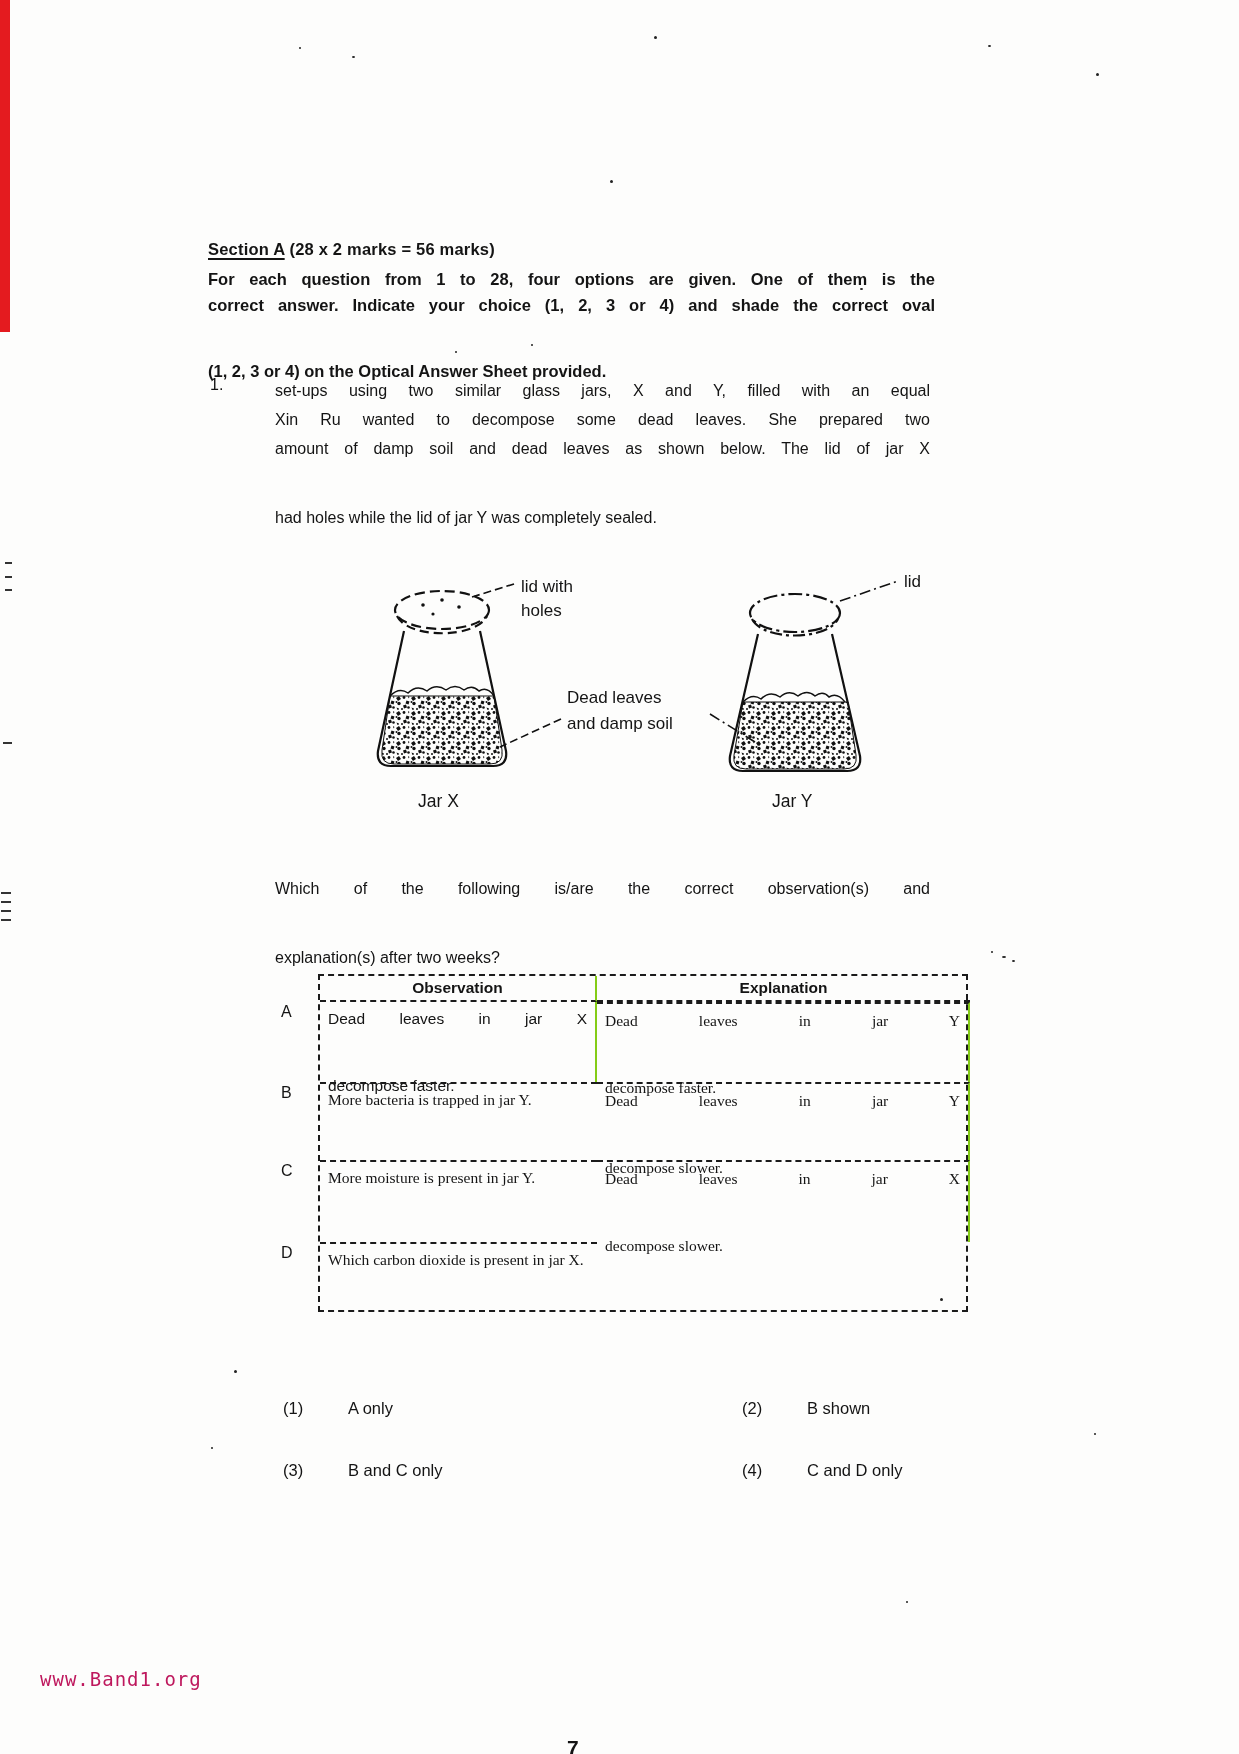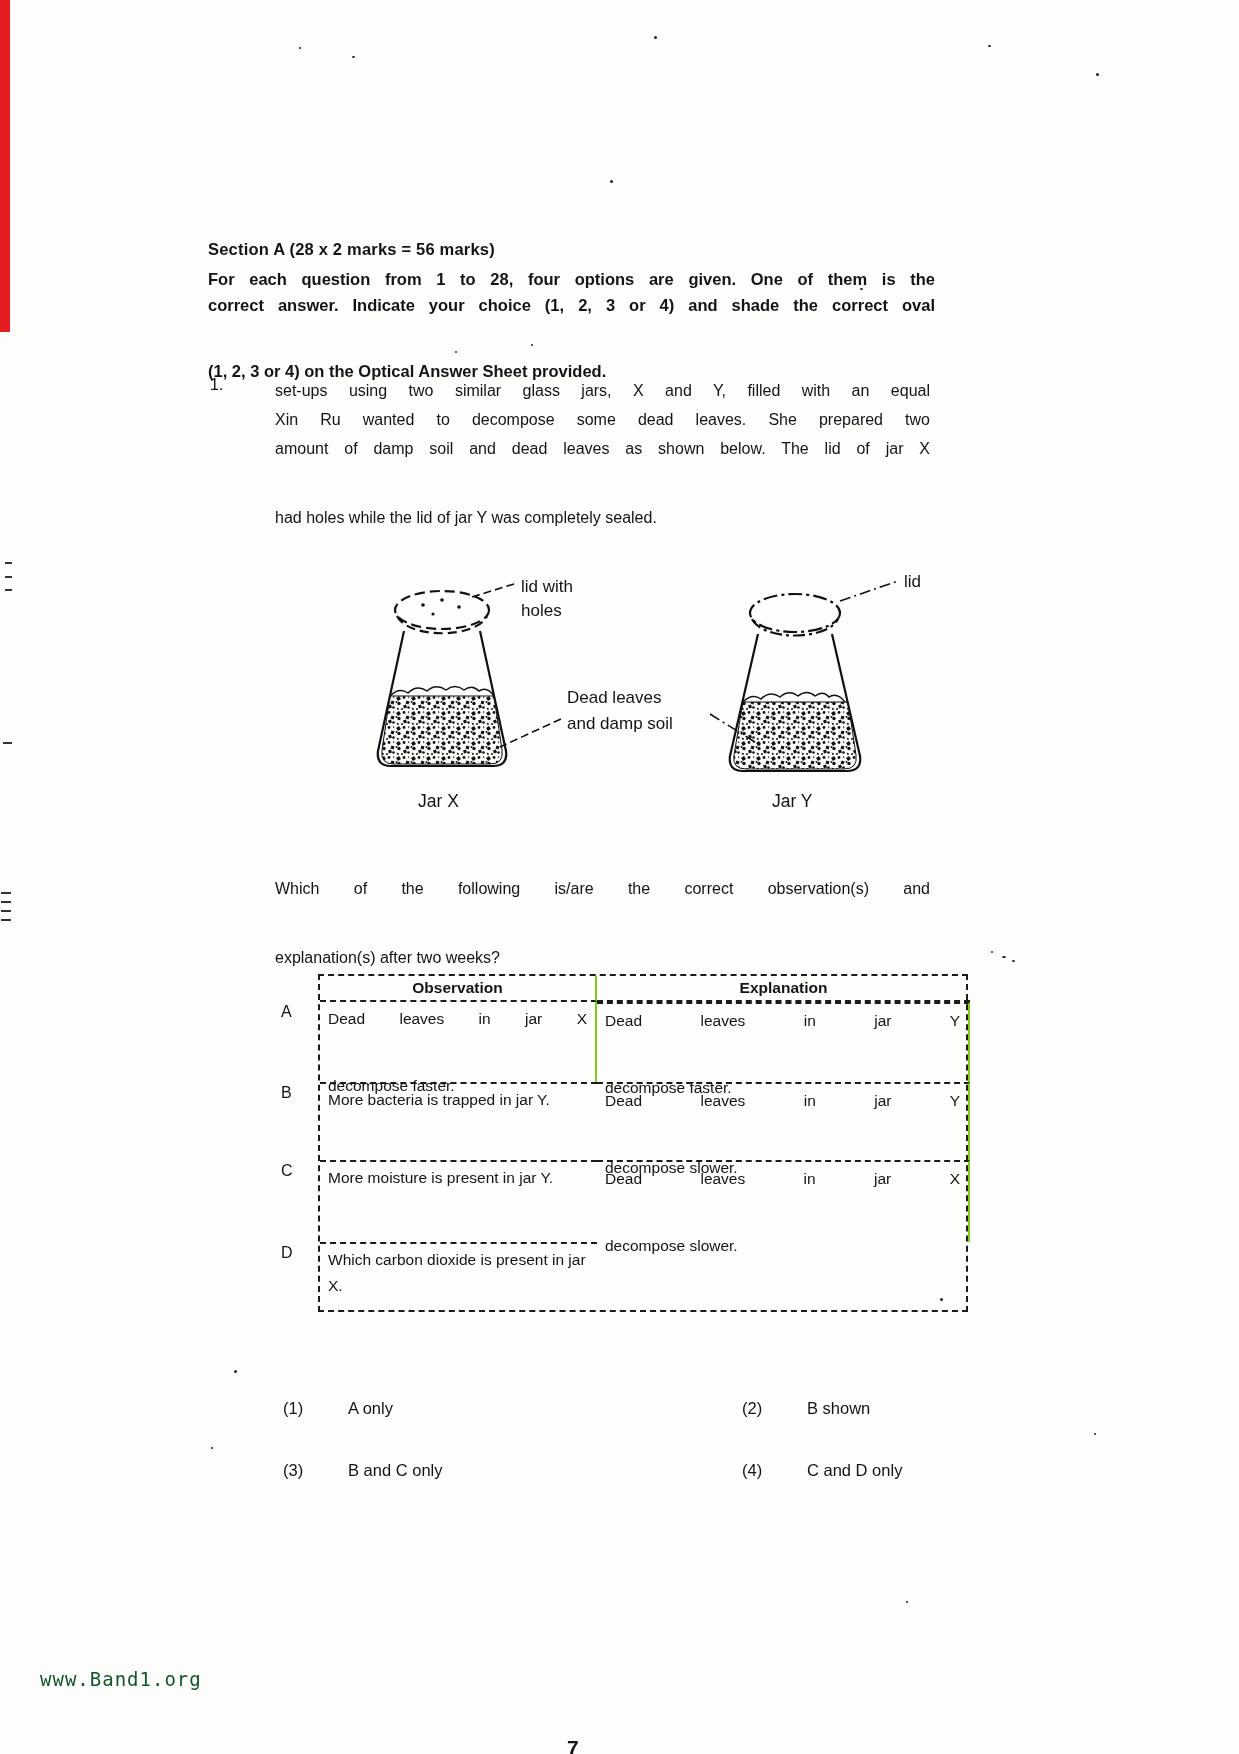--- a/index.html
+++ b/index.html
@@ -4,21 +4,21 @@
 <style>
   html,body{margin:0;padding:0;background:#888;}
   .page{
     position:relative;width:1239px;height:1754px;margin:0 auto;
     background:#fdfdfc;overflow:hidden;
     font-family:"Liberation Sans",sans-serif;color:#141414;
   }
   .red-bar{position:absolute;left:0;top:0;width:10px;height:332px;background:#e41b1f;}
 
   .section-header{position:absolute;left:208px;top:240px;font-size:16.5px;font-weight:700;letter-spacing:.2px;white-space:nowrap;}
-  .section-title{text-decoration-thickness:1.6px;text-underline-offset:3px;}
+  .section-title{text-decoration:underline;text-decoration-thickness:1.6px;text-underline-offset:3px;}
 
   .instructions{position:absolute;left:208px;top:266px;width:727px;font-size:16.5px;font-weight:700;line-height:26px;}
 
   .qnum{position:absolute;left:210px;top:376px;font-size:16px;}
   .qtext{position:absolute;left:275px;top:376px;width:655px;font-size:16px;line-height:29px;}
   .prompt{position:absolute;left:275px;top:874px;width:655px;font-size:16px;line-height:29px;}
 
   .jline{text-align:justify;text-align-last:justify;}
   .jline.jlast{text-align-last:left;margin-top:40px;}
 
@@ -28,30 +28,30 @@
 
   .answer-table{
     position:absolute;left:318px;top:974px;width:650px;
     display:grid;grid-template-columns:277px 373px;grid-template-rows:26px 80px 78px 82px 68px;
     border:2px dashed #1b1b1b;box-sizing:border-box;font-size:15.5px;
   }
   .cell{padding:3px 8px;box-sizing:border-box;line-height:26px;}
   .obs-col{border-right:2px solid #84cc16;}
   .th{font-weight:700;text-align:center;padding:1px 0;line-height:22px;}
   .th-b{border-bottom:2px dashed #1b1b1b;}
-  .row-sep{border-top:2px dashed #1b1b1b;}
+  .row-sep{border-top:2px dashed #1b1b1b;font-family:Liberation Serif, serif;}
   .obs-cell .jline{line-height:27px;}
   .row-letter{position:absolute;left:281px;font-size:16px;}
 
   .options{position:absolute;left:283px;top:1393px;width:680px;display:grid;
     grid-template-columns:427px auto;font-size:16.5px;line-height:30px;gap:32px;}
   .onum{display:inline-block;width:65px;}
 
   .footer{position:absolute;left:40px;top:1668px;font-family:"DejaVu Sans Mono",monospace;
-    font-size:19px;color:#14532d;letter-spacing:1px;}
+    font-size:19px;color:#be185d;letter-spacing:1px;}
   .pagenum{position:absolute;left:567px;top:1736px;font-size:21px;font-weight:700;}
 
   .sp{position:absolute;background:#222;border-radius:50%;}
   .dash{position:absolute;background:#333;}
 </style>
 </head>
 <body>
 
 <div class="page">
 

